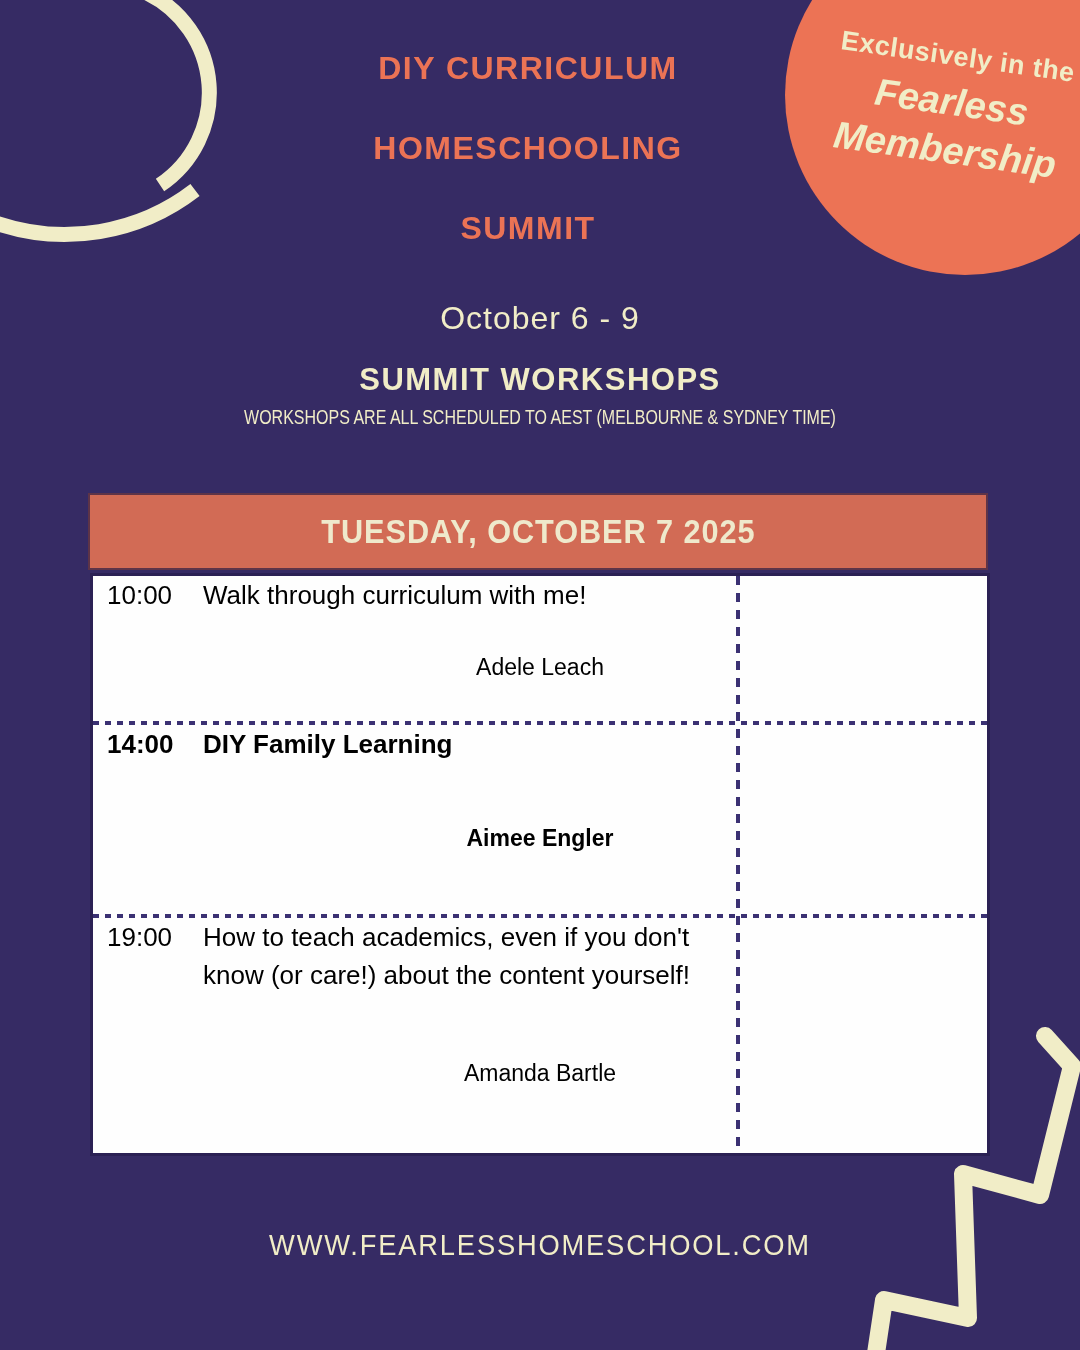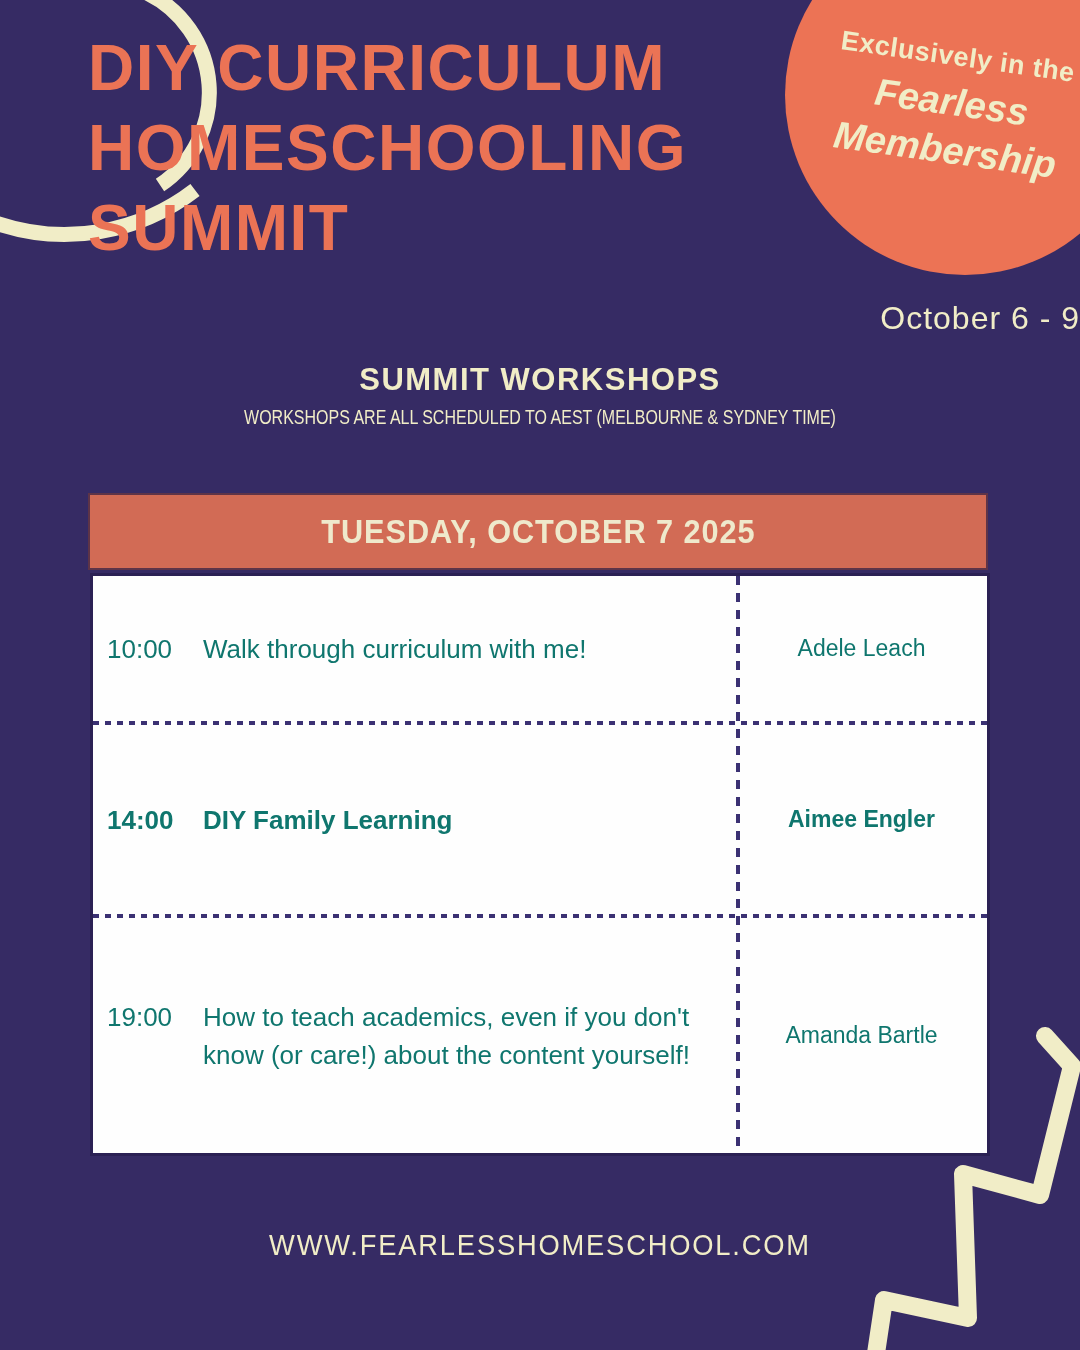--- a/index.html
+++ b/index.html
@@ -24,26 +24,26 @@
   }
   .badge-text{
     transform:translate(-14px,12px) rotate(8deg);
     text-align:center;color:#F1EDC7;
   }
   .badge-line1{font-size:27px;font-weight:bold;letter-spacing:.5px;margin-bottom:6px;}
   .badge-line2,.badge-line3{font-size:38px;font-weight:bold;font-style:italic;line-height:48px;}
   
   .title{
     position:absolute;left:88px;top:28px;width:880px;
-    color:#EB7355;
-    font-size:64px;font-weight:800;letter-spacing:1.5px;line-height:80px;
+    text-align:center;color:#EB7355;
+    font-size:32px;font-weight:800;letter-spacing:1.5px;line-height:80px;
   }
   .dates{
     position:absolute;left:0;top:300px;width:1080px;
-    text-align:right;color:#F1EDC7;font-size:32px;letter-spacing:1px;
+    text-align:center;color:#F1EDC7;font-size:32px;letter-spacing:1px;
   }
   .section-title{
     position:absolute;left:0;top:362px;width:1080px;
     text-align:center;color:#F1EDC7;font-size:31px;font-weight:800;letter-spacing:1.5px;
   }
   .tz-note{
     position:absolute;left:0;top:406px;width:1080px;
     text-align:center;color:#F1EDC7;font-size:20px;letter-spacing:0;
     transform:scaleX(.8);transform-origin:center;
   }
@@ -64,21 +64,21 @@
     display:flex;flex-direction:column;
   }
   .vdivider{
     position:absolute;left:643px;top:0;bottom:0;width:4px;
     background-image:repeating-linear-gradient(to bottom,#3B3173 0 9px,transparent 9px 17px);
   }
   .hsep{
     height:4px;flex:0 0 4px;
     background-image:repeating-linear-gradient(to right,#3B3173 0 6px,transparent 6px 12px);
   }
-  .srow{display:flex;color:#0f766e;}
+  .srow{display:flex;color:#000000;flex-direction:column;}
   .srow-1{flex:0 0 145px;}
   .srow-2{flex:0 0 189px;font-weight:bold;}
   .srow-3{flex:1 1 auto;}
   .cell-main{width:643px;display:flex;align-items:center;box-sizing:border-box;}
   .inner{display:flex;align-items:flex-start;padding-left:14px;}
   .time{flex:0 0 96px;font-size:26px;line-height:38px;}
   .stitle{max-width:510px;font-size:26px;line-height:38px;}
   .cell-speaker{flex:1;display:flex;align-items:center;justify-content:center;}
   .speaker{font-size:23px;}
   

